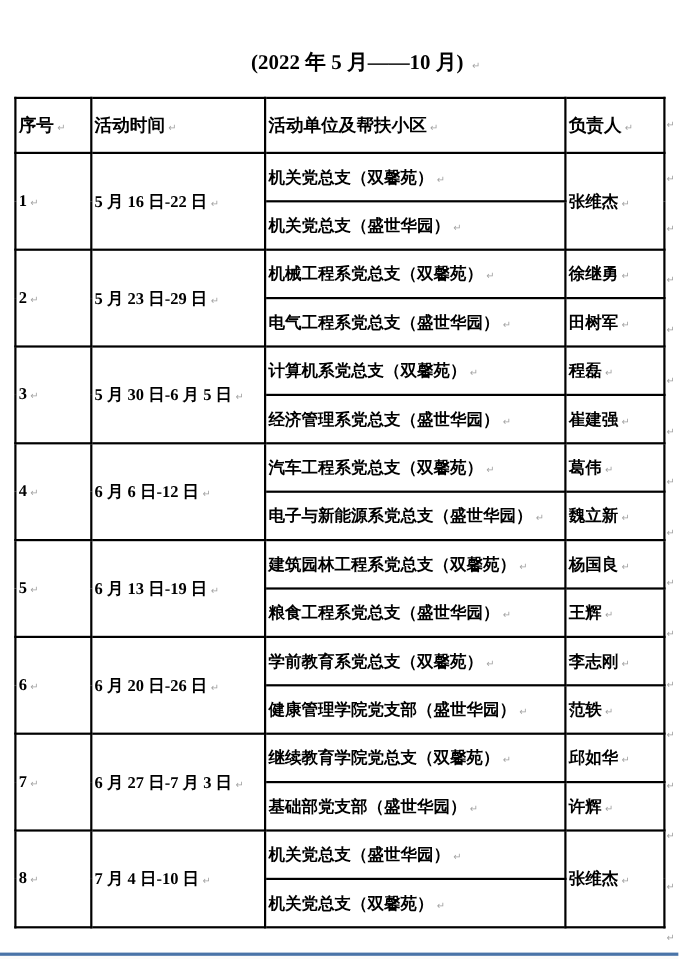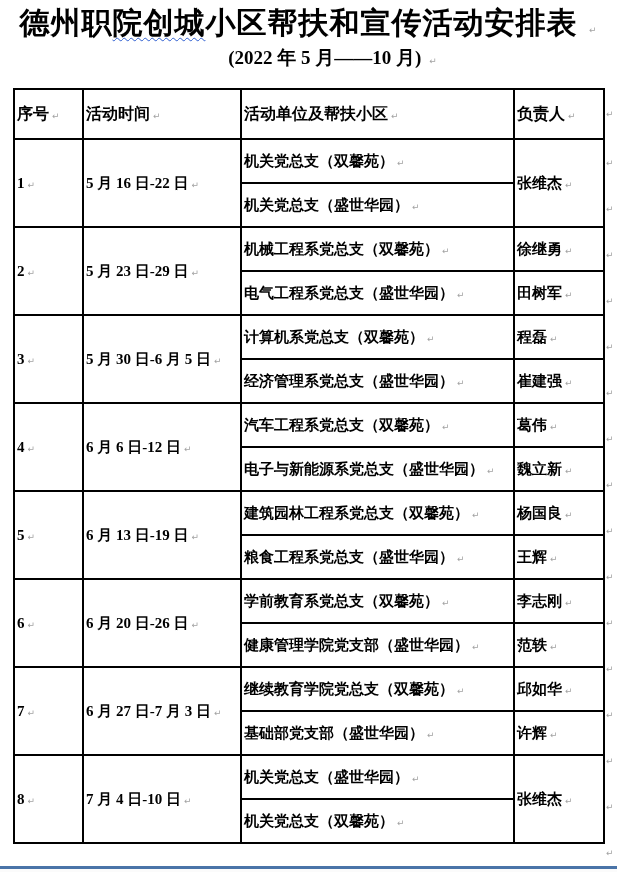--- a/index.html
+++ b/index.html
@@ -47,23 +47,20 @@
   .bottom-cover {
     position:absolute; top:869px; left:0; width:617px; height:3px;
     background:#fbfbfb; z-index:5;
   }
 </style>
 </head>
 <body>
 
 <div class="page">
 
-  <div class="doc-title with-pm">
-    <span>德州职</span><span class="wavy">院创城</span><span>小区帮扶和宣传活动安排表</span>
-  <span class="pm">↵</span></div>
 
   <div class="doc-subtitle with-pm">
     <span>(2022 年 5 月——10 月)</span>
   <span class="pm">↵</span></div>
 
   <table class="schedule">
     <colgroup>
       <col style="width:69px">
         <col style="width:158px">
         <col style="width:273px">

